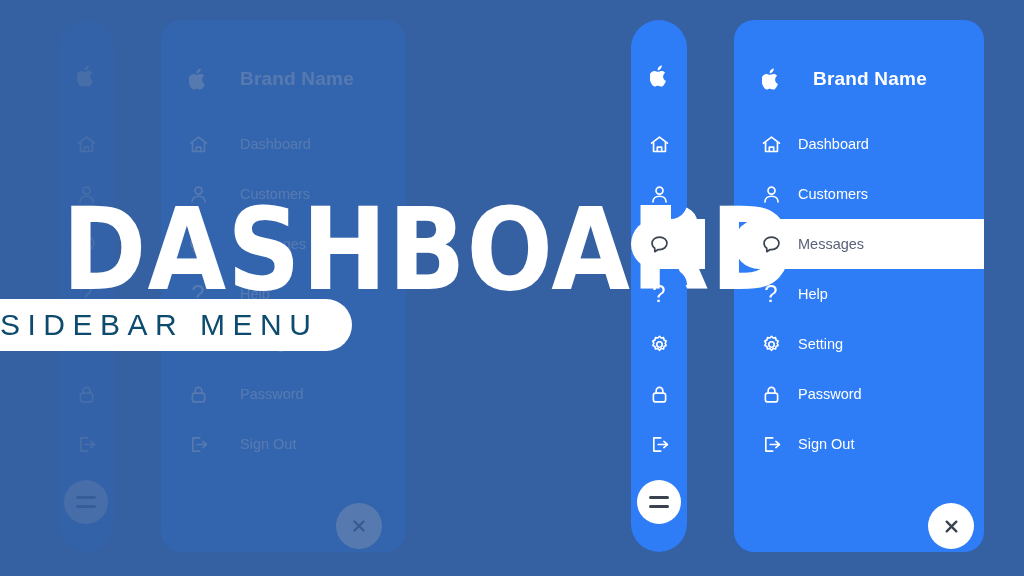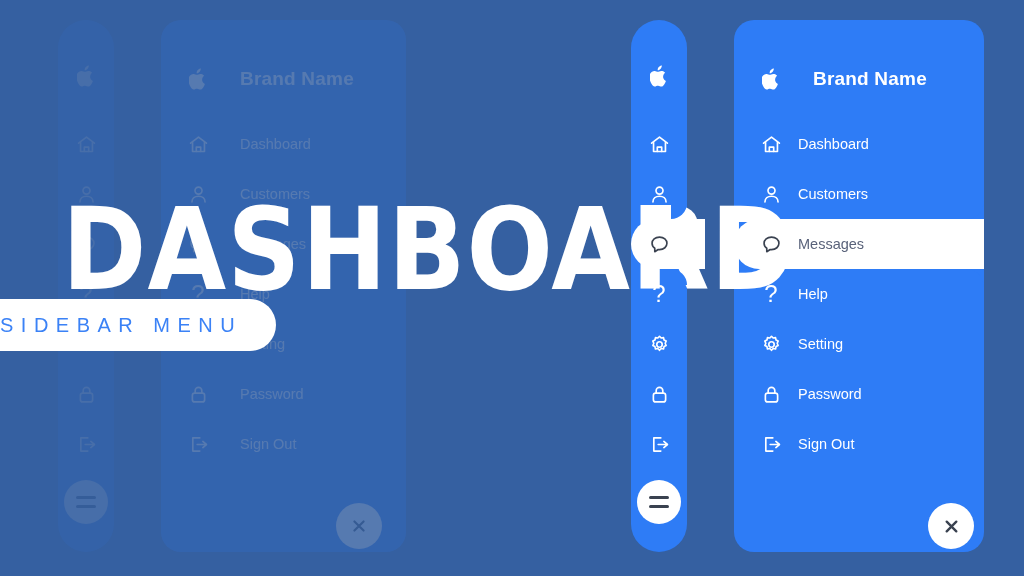--- a/index.html
+++ b/index.html
@@ -184,22 +184,22 @@
     left: -40px;
     top: 299px;
     height: 52px;
     padding: 0 34px 0 40px;
     background: #FFFFFF;
     border-radius: 0 26px 26px 0;
     display: flex;
     align-items: center;
   }
   .subpill span {
-    color: #3b82f6;
-    font-size: 20px;
+    color: #0c4a6e;
+    font-size: 30px;
     letter-spacing: 7.5px;
     white-space: nowrap;
     font-family: "Liberation Sans", sans-serif;
   }
 </style>
 </head>
 <body>
 
 <div class="stage">
 

